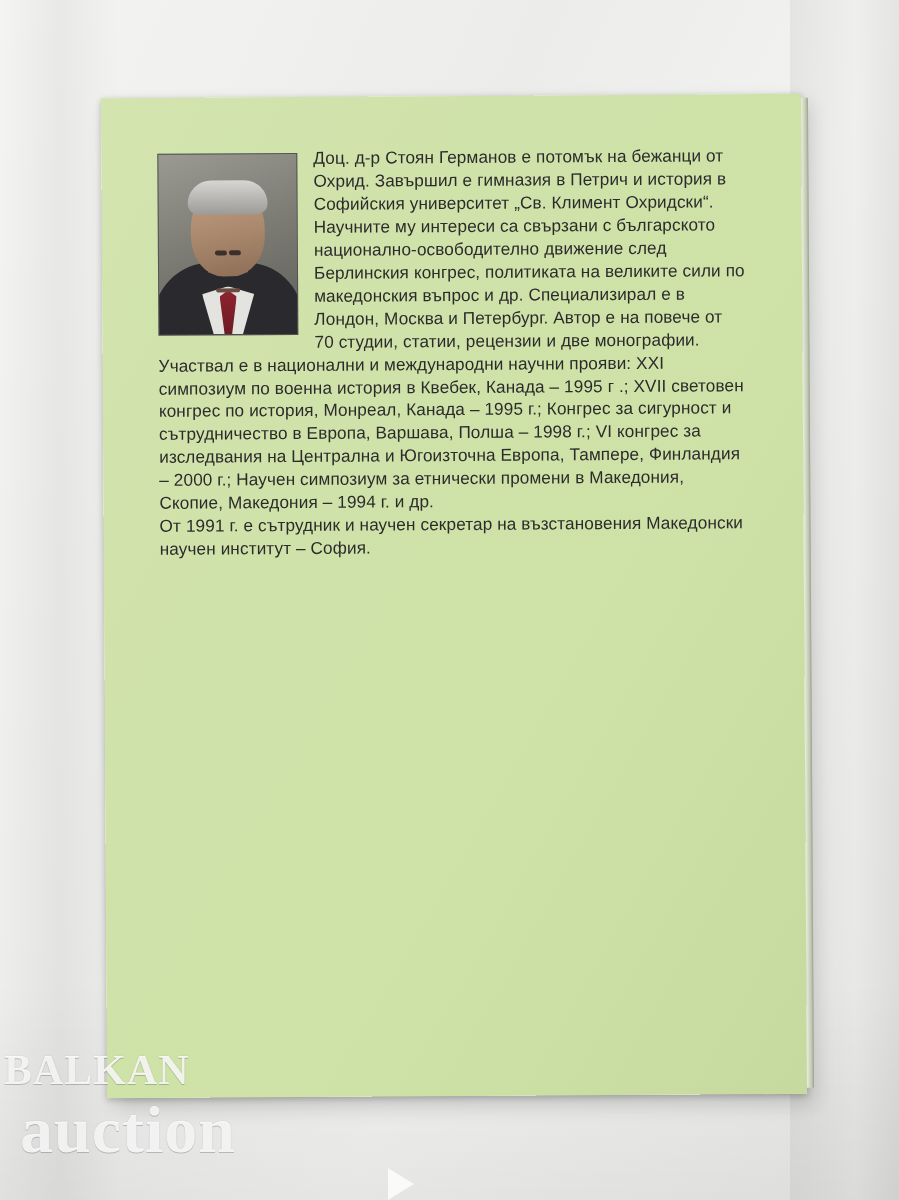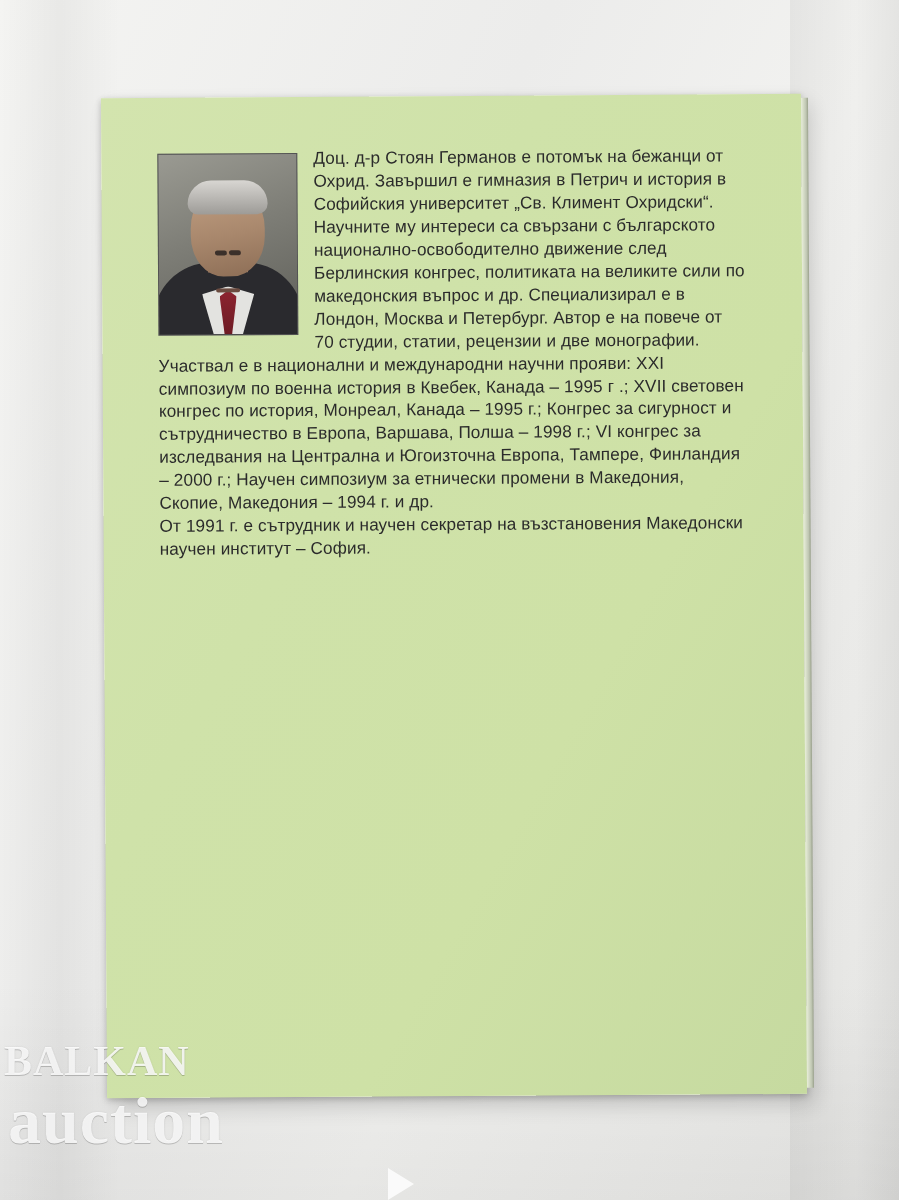--- a/index.html
+++ b/index.html
@@ -192,26 +192,27 @@
       0 1px 0 rgba(0,0,0,0.18),
       0 0 2px rgba(0,0,0,0.10);
     letter-spacing: 1px;
     line-height: 1;
   }
   .wm-balkan {
     font-size: 42px;
     font-weight: 700;
     text-transform: uppercase;
     padding-left: 4px;
+    margin-top: 9px;
   }
   .wm-auction {
     font-size: 66px;
     font-weight: 700;
     margin-top: 6px;
-    padding-left: 8px;
+    padding-left: 20px;
   }
   .wm-play {
     position: absolute;
     left: 388px;
     top: 128px;
     width: 0; height: 0;
     border-left: 26px solid rgba(255,255,255,0.8);
     border-top: 16px solid transparent;
     border-bottom: 16px solid transparent;
   }

